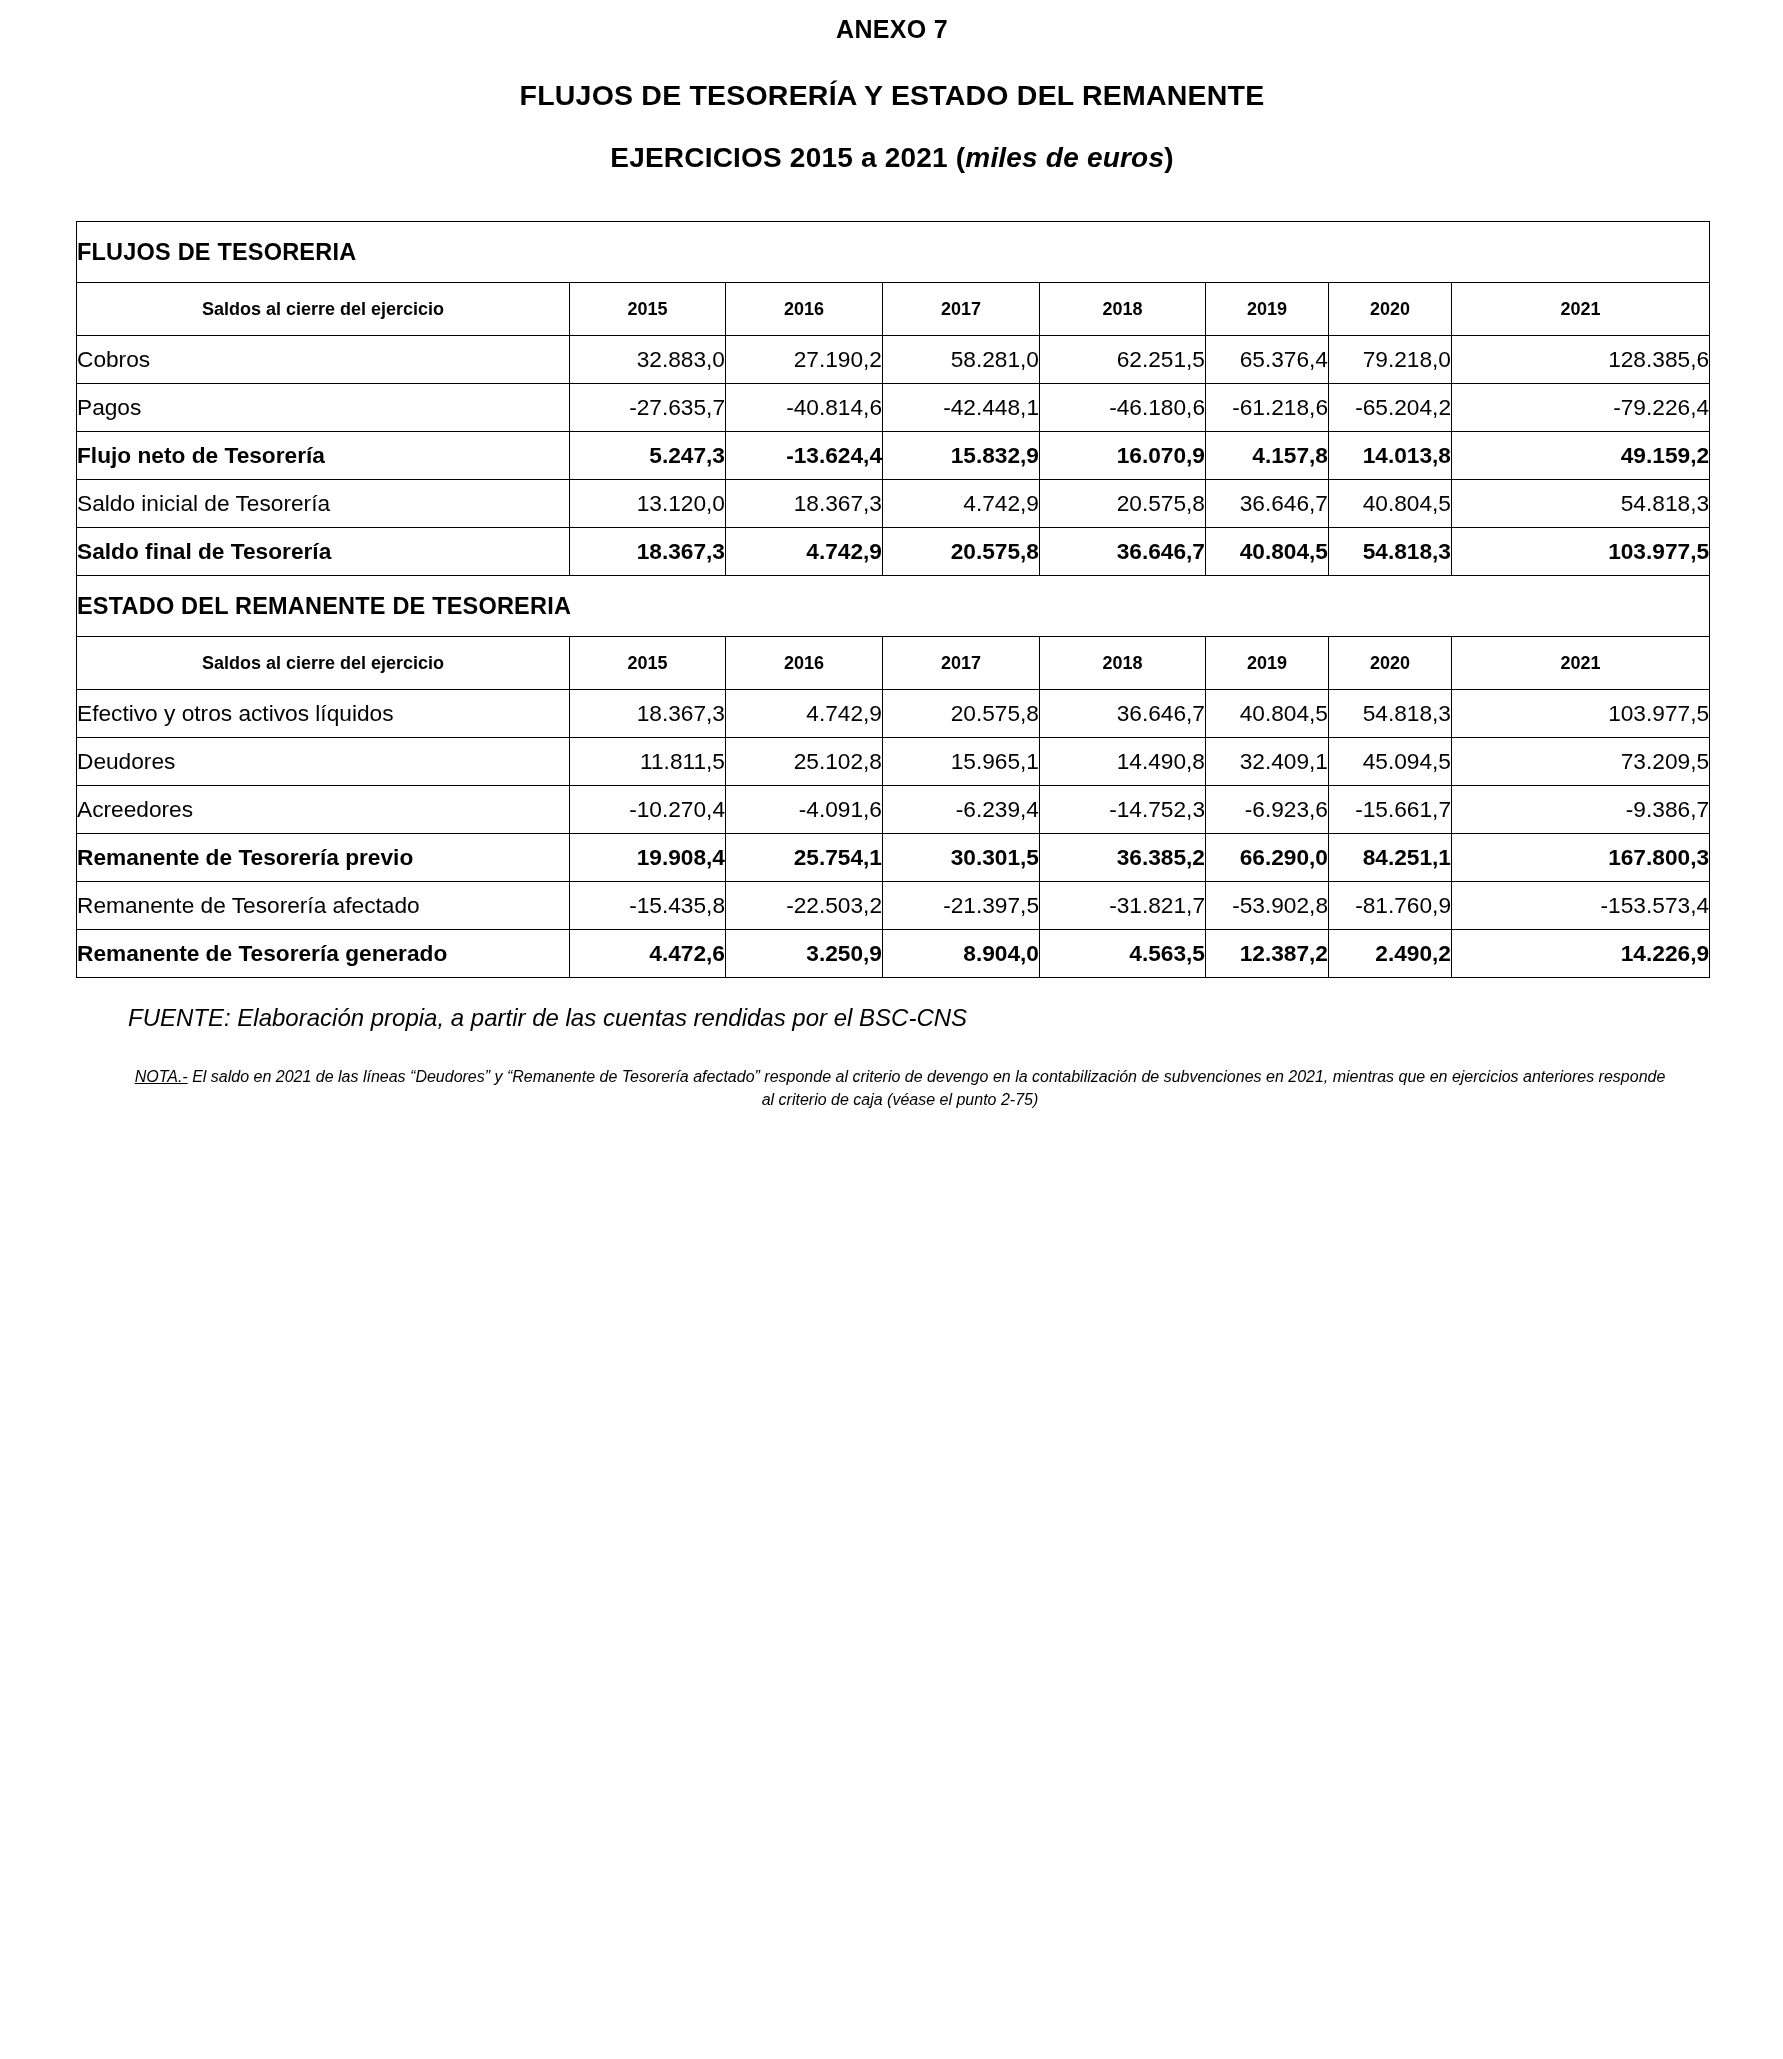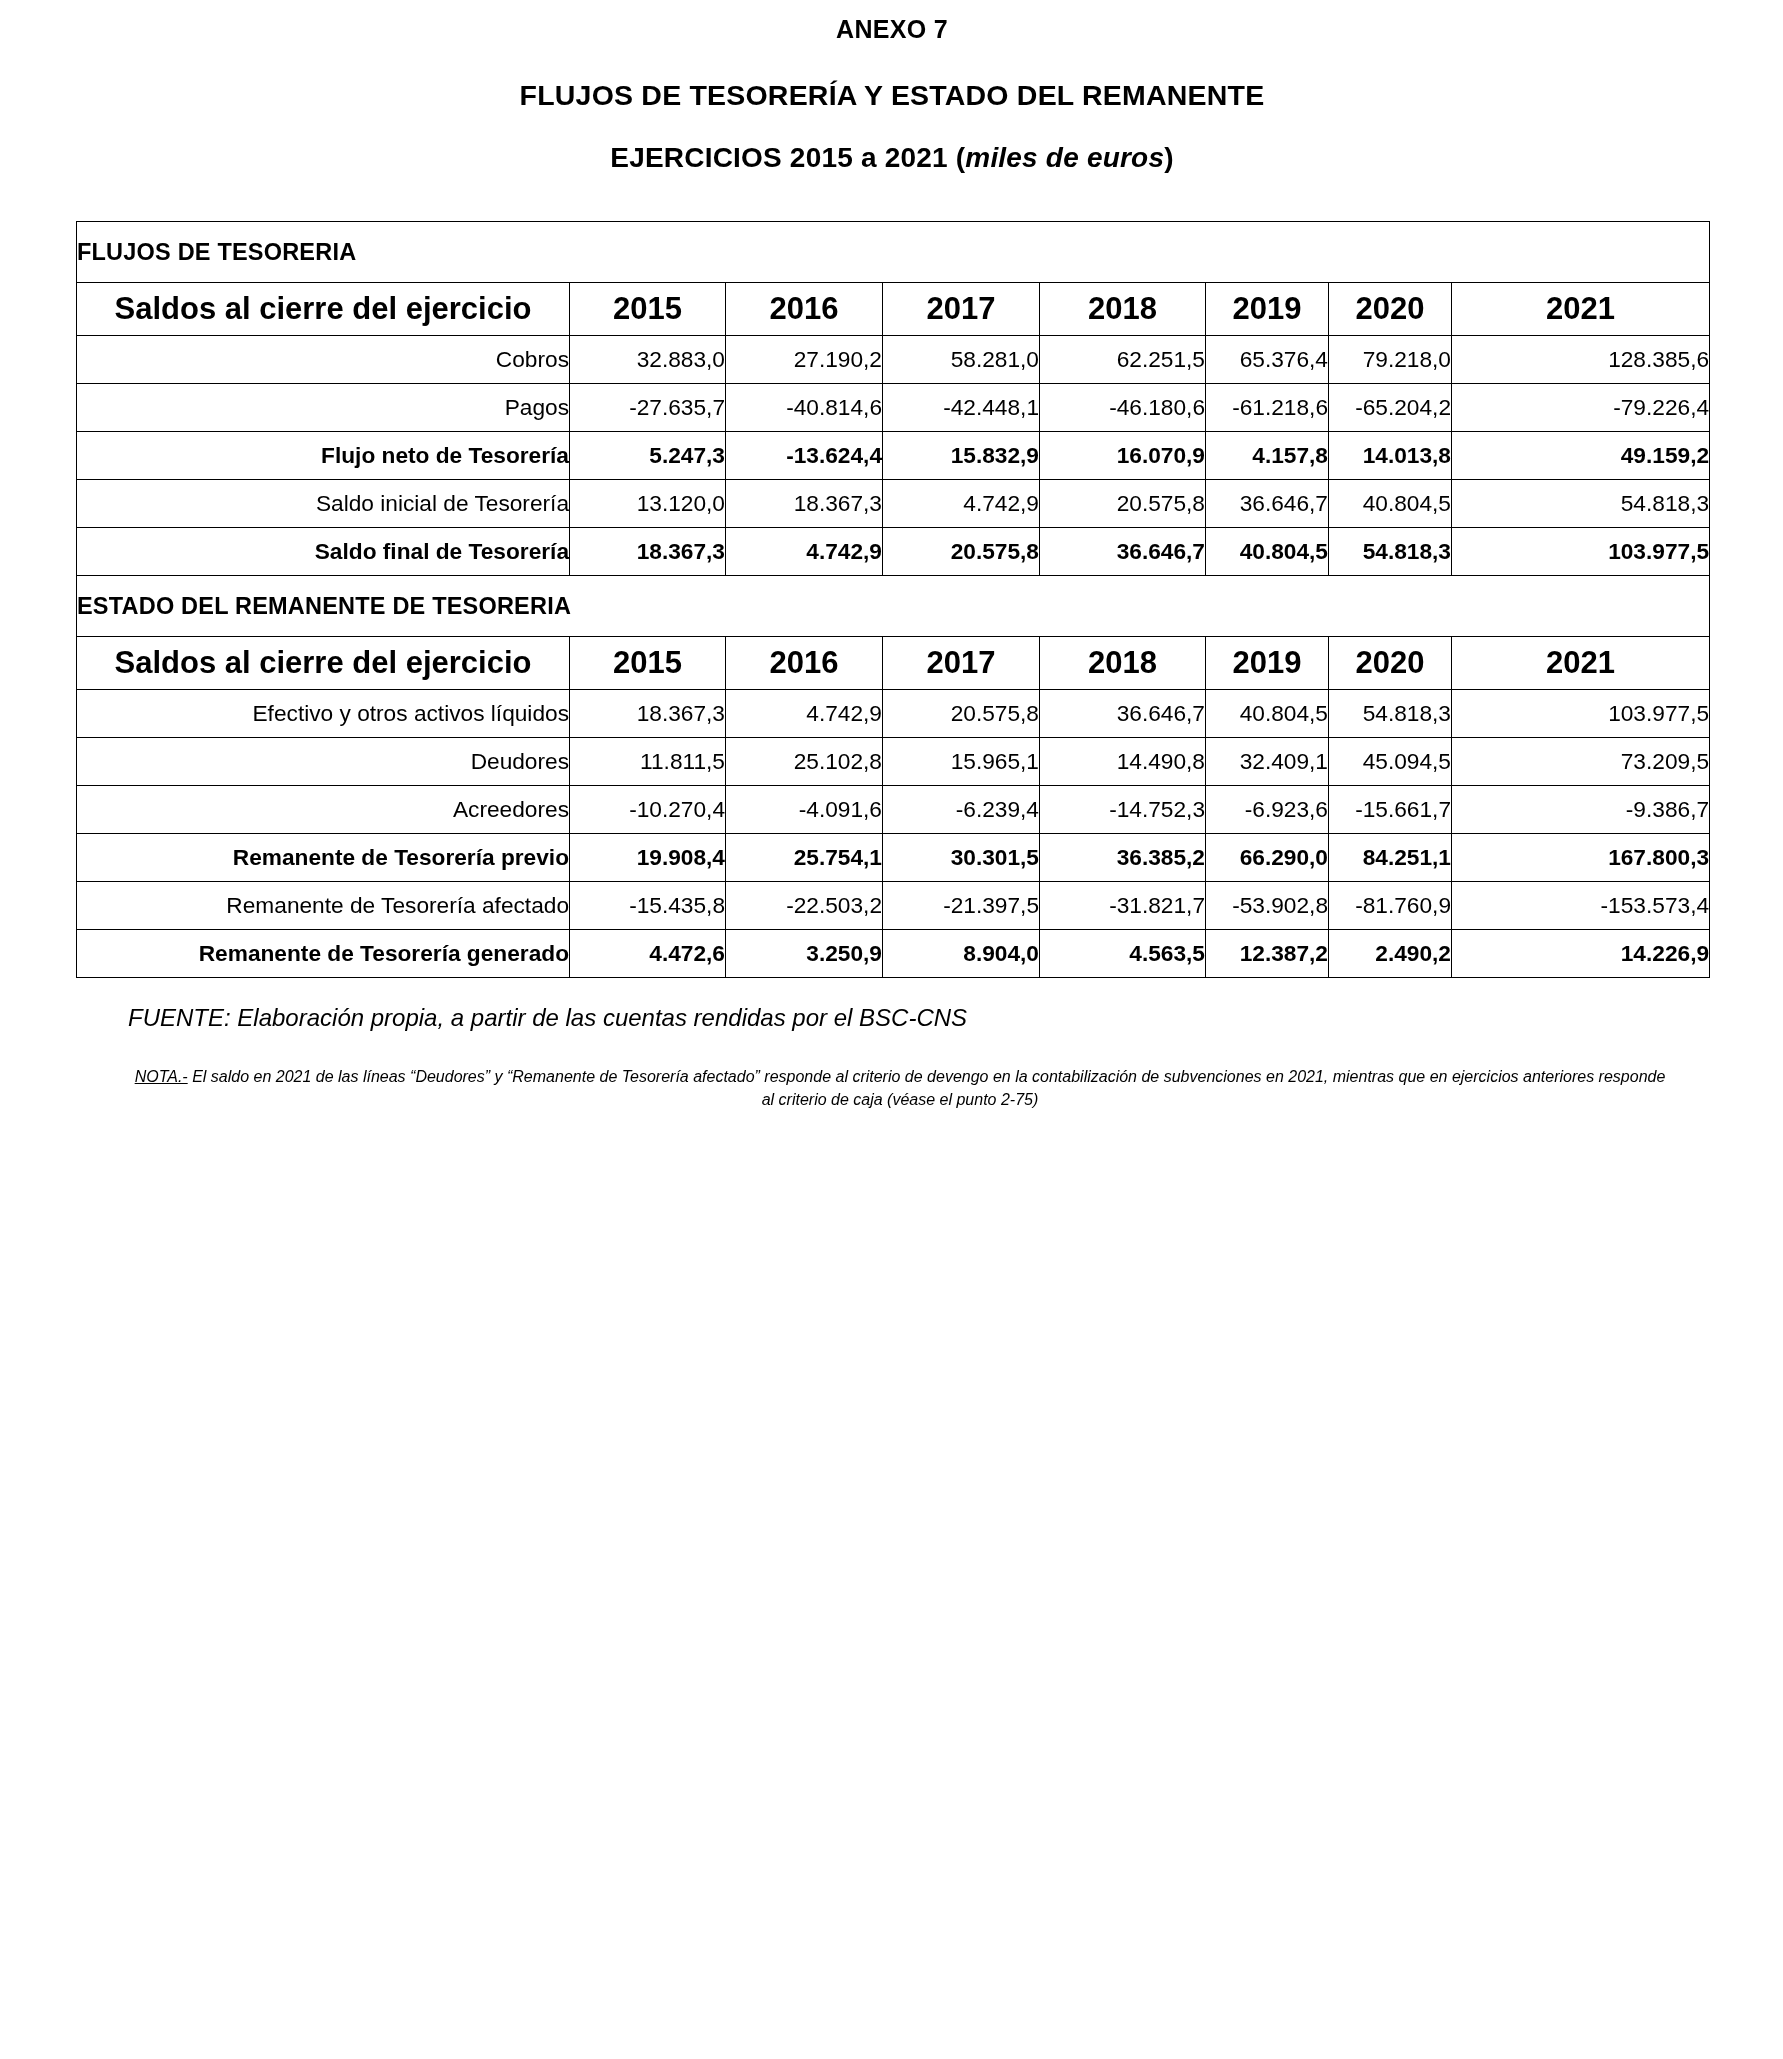--- a/index.html
+++ b/index.html
@@ -85,27 +85,27 @@
     height: 60px;
     text-align: left;
     font-weight: bold;
     font-size: 23.5px;
     letter-spacing: 0.2px;
   }
   tr.head-row td {
     height: 52px;
     font-weight: bold;
     text-align: center;
-    font-size: 31px;
+    font-size: 18px;
   }
   tr.head-row td.label {
     text-align: center;
   }
   td.label {
-    text-align: right;
+    text-align: left;
     padding: 0 8.4px;
   }
   td.num {
     text-align: right;
     padding-right: 11.7px;
     white-space: nowrap;
   }
   tr.bold td {
     font-weight: bold;
   }

